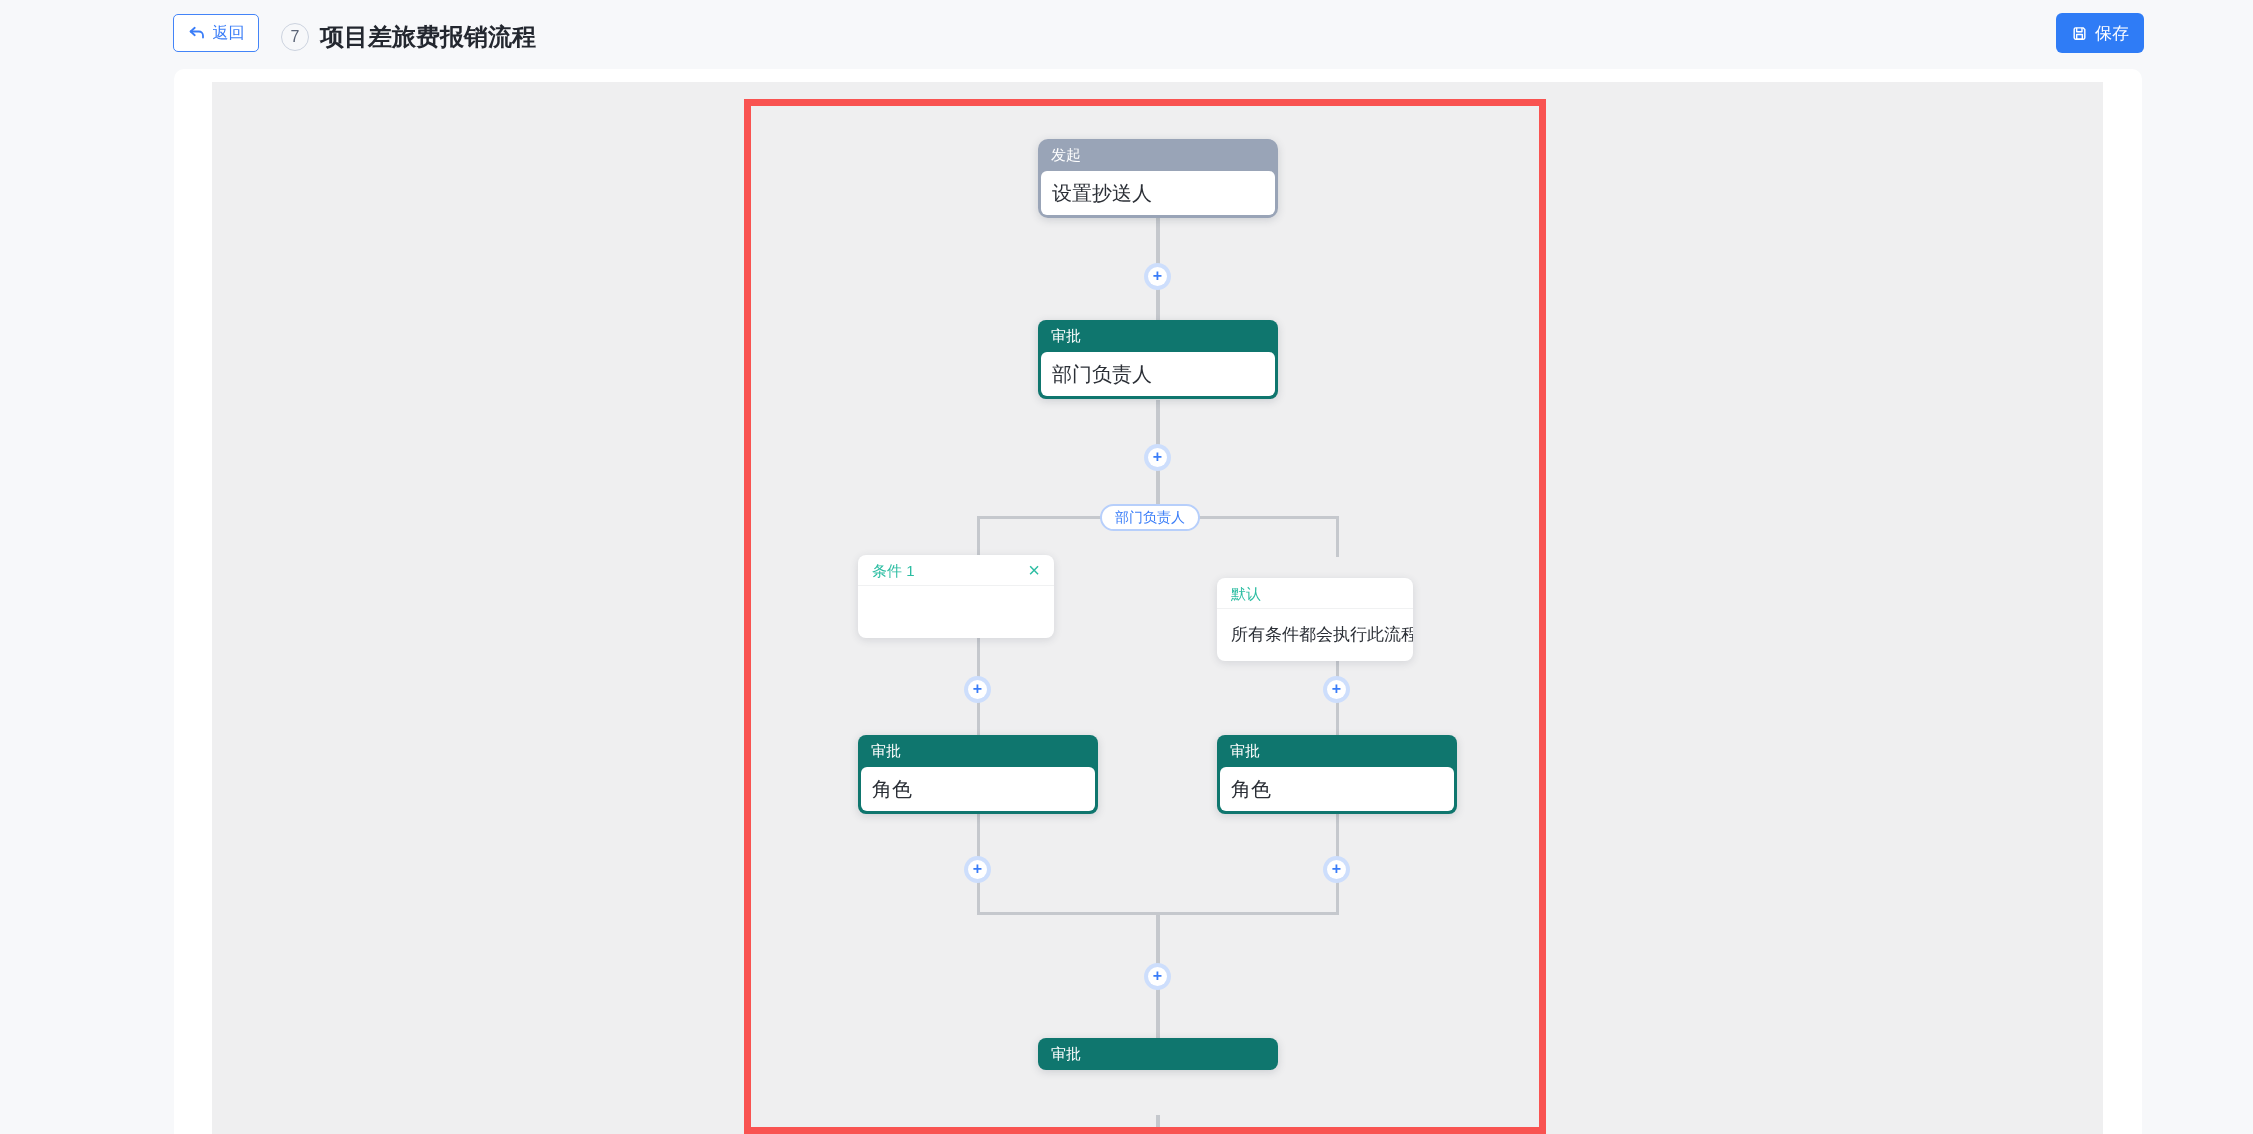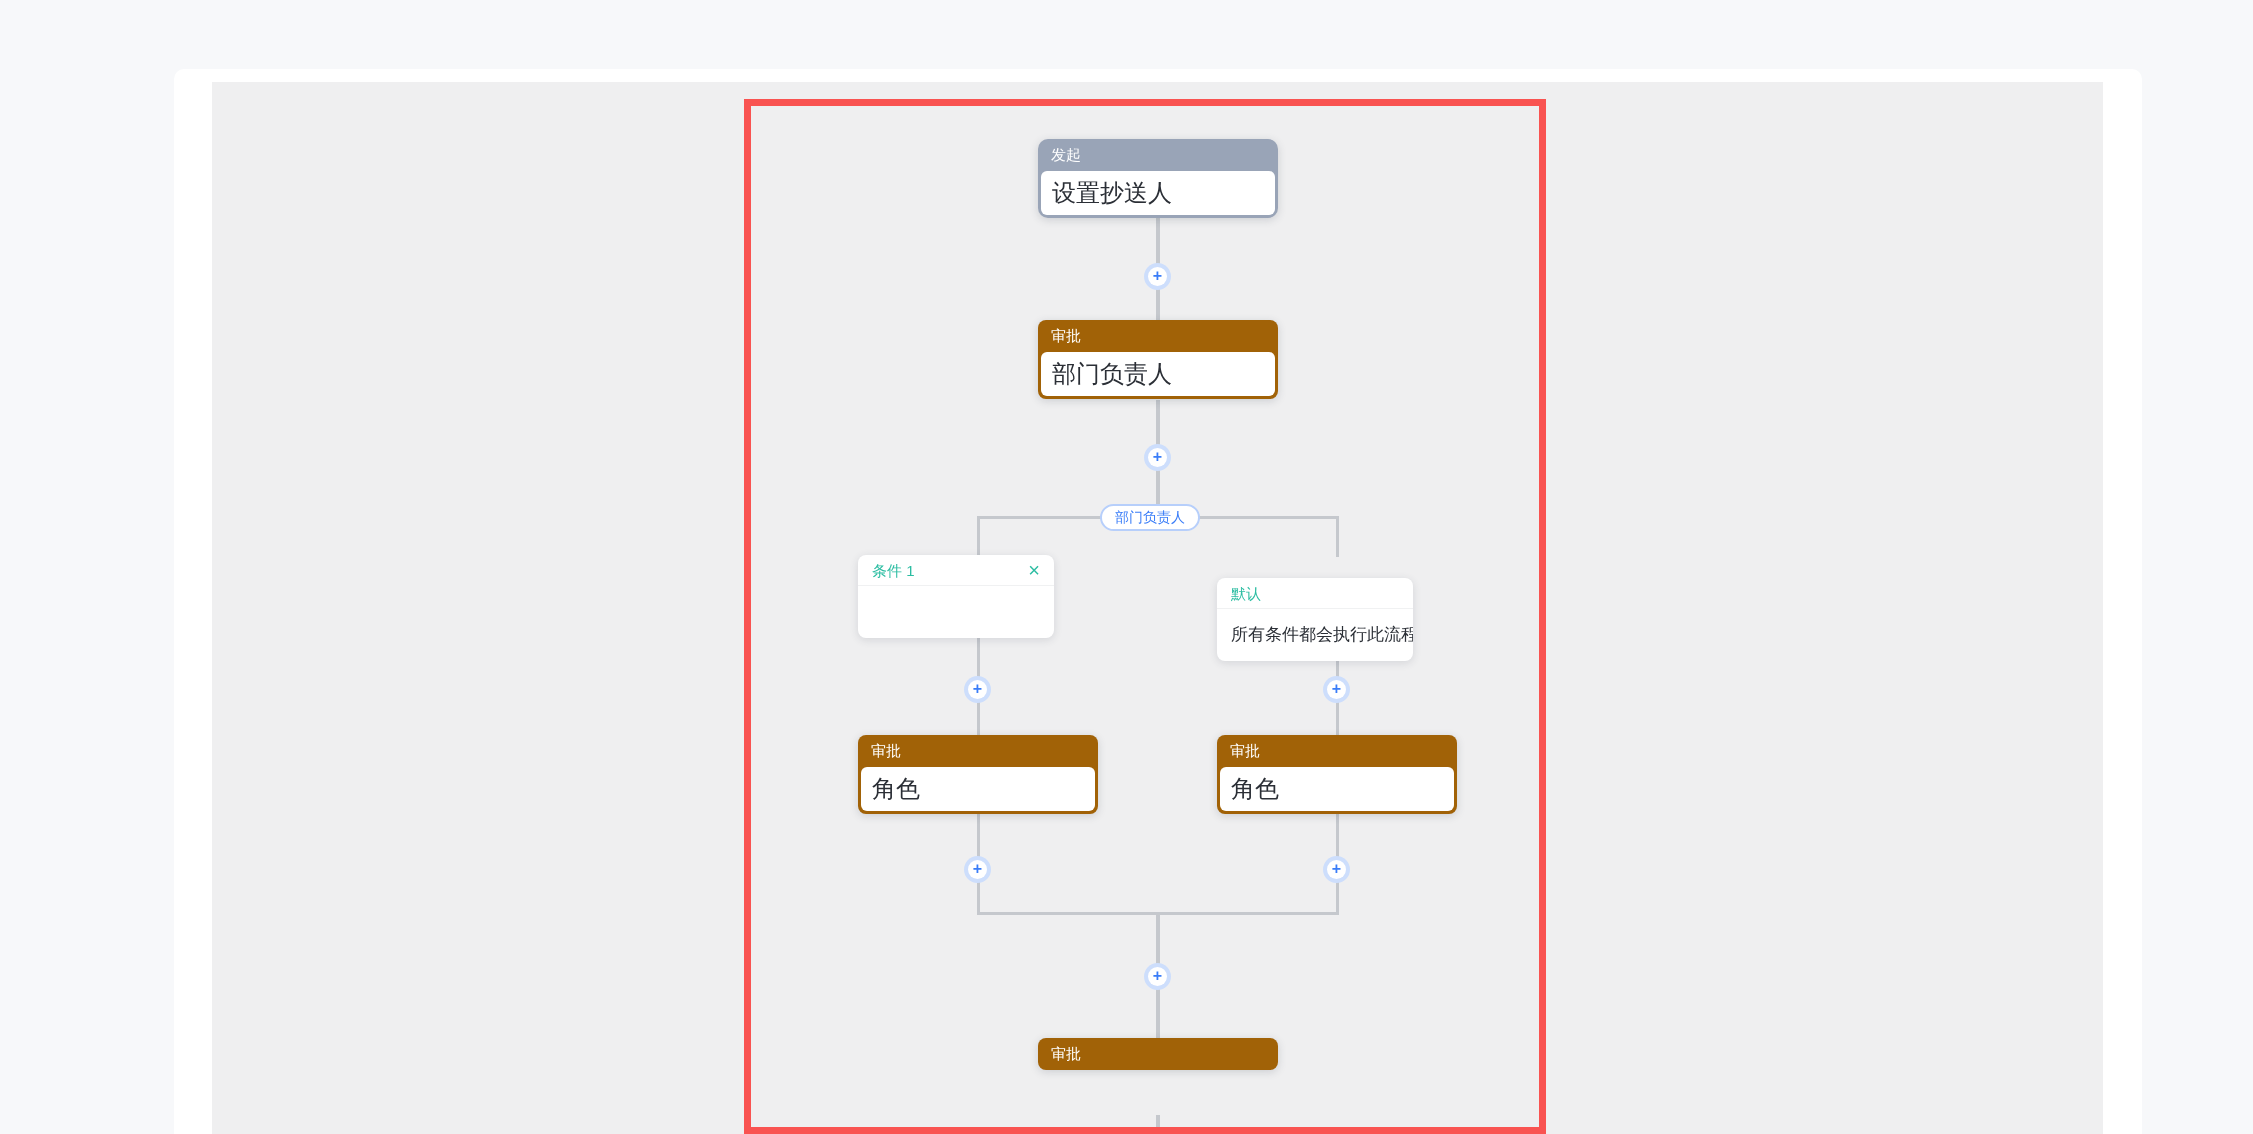--- a/index.html
+++ b/index.html
@@ -33,44 +33,67 @@
   
   .plus-btn { position:absolute; width:27px; height:27px; border-radius:50%; background:#cddefc;
     display:flex; align-items:center; justify-content:center; z-index:4; cursor:pointer; }
   .plus-btn .plus-inner { width:19px; height:19px; border-radius:50%; background:#fff; color:#3a7df8;
     font-size:16px; font-weight:700; line-height:17px; text-align:center; }
 
   
   .flow-node { position:absolute; width:240px; border-radius:8px; z-index:3;
     box-shadow:0 2px 8px rgba(50,60,80,.18); cursor:pointer; }
   .flow-node.start  { background:#99a4b7; }
-  .flow-node.approve{ background:#a16207; }
+  .flow-node.approve{ background:#0f766e; }
   .node-header { height:32px; line-height:32px; padding:0 13px; color:#fff; font-size:15px; }
   .node-body { margin:0 3px 3px 3px; height:44px; line-height:44px; padding:0 11px; background:#fff;
-    border-radius:6px; font-size:24px; color:#2b2f36; overflow:hidden; white-space:nowrap; }
+    border-radius:6px; font-size:20px; color:#2b2f36; overflow:hidden; white-space:nowrap; }
 
   
   .cond-card { position:absolute; width:196px; height:83px; background:#fff; border-radius:8px; z-index:3;
     box-shadow:0 2px 8px rgba(50,60,80,.14); cursor:pointer; }
   .cond-header { height:31px; line-height:31px; padding:0 14px; color:#2cbda2; font-size:15px;
     border-bottom:1px solid #f0f1f2; display:flex; align-items:center; justify-content:space-between; }
   .cond-close { color:#2cbda2; font-size:20px; line-height:20px; cursor:pointer; }
   .cond-body { height:51px; line-height:51px; padding:0 14px; font-size:17px; color:#2b2f36;
     overflow:hidden; white-space:nowrap; }
 
   
   .branch-pill { position:absolute; left:1100px; top:504px; height:27px; padding:0 13px; z-index:5;
     background:#fff; border:2px solid #b7cffb; border-radius:14px; color:#3a7df8; font-size:14px;
     display:flex; align-items:center; cursor:pointer; }
 </style>
 </head>
 <body>
 
 <div class="stage">
 
+  <div class="topbar">
+    <button class="back-btn">
+      <span style="display:flex;">
+        <svg width="18" height="18" viewBox="0 0 24 24" fill="none" stroke="#3a7df8" stroke-width="2.4" stroke-linecap="round" stroke-linejoin="round">
+          <path d="M9 5 L3.5 10 L9 15"></path>
+          <path d="M3.5 10 H14.5 a5.5 5.5 0 0 1 5.5 5.5 V18"></path>
+        </svg>
+      </span>
+      <span>返回</span>
+    </button>
+    <div class="step-badge">7</div>
+    <div class="page-title">项目差旅费报销流程</div>
+    <button class="save-btn">
+      <span style="display:flex;">
+        <svg width="17" height="17" viewBox="0 0 24 24" fill="none" stroke="#ffffff" stroke-width="2" stroke-linejoin="round">
+          <path d="M4.5 6 a2 2 0 0 1 2-2 H17 l2.5 2.5 V18 a2 2 0 0 1-2 2 H6.5 a2 2 0 0 1-2-2 Z"></path>
+          <path d="M8 4 v5.5 h7.5 V4"></path>
+          <rect x="8" y="13.5" width="8" height="6.5"></rect>
+        </svg>
+      </span>
+      <span>保存</span>
+    </button>
+  </div>
 
   <div class="panel"></div>
   <div class="canvas"></div>
 
   <div class="line" style="left:1156px; top:214px; width:4px; height:108px;"></div>
   <div class="line" style="left:1156px; top:400px; width:4px; height:119px;"></div>
   <div class="line" style="left:977px; top:516px; width:362px; height:3px;"></div>
   <div class="line" style="left:977px;  top:516px; width:3px; height:41px;"></div>
   <div class="line" style="left:1336px; top:516px; width:3px; height:41px;"></div>
   <div class="line" style="left:977px;  top:636px; width:3px; height:101px;"></div>

